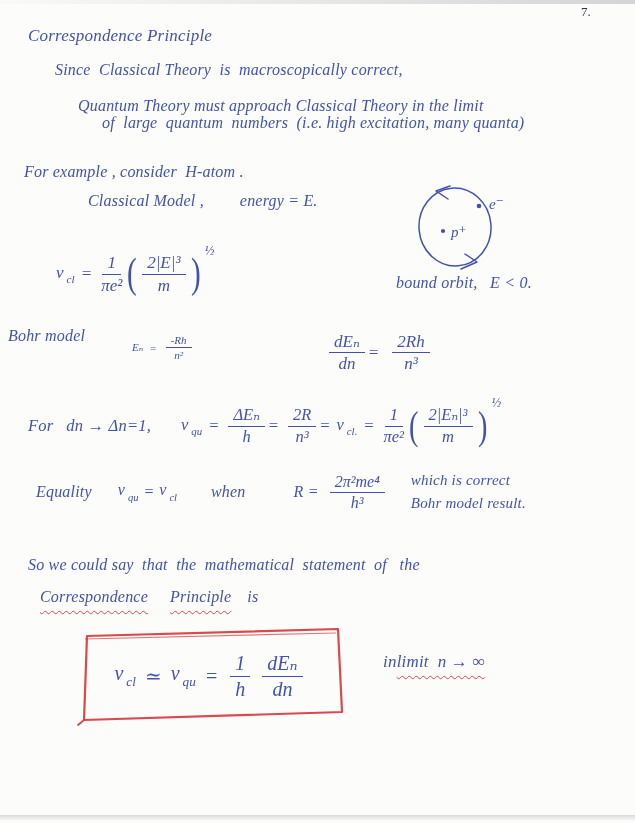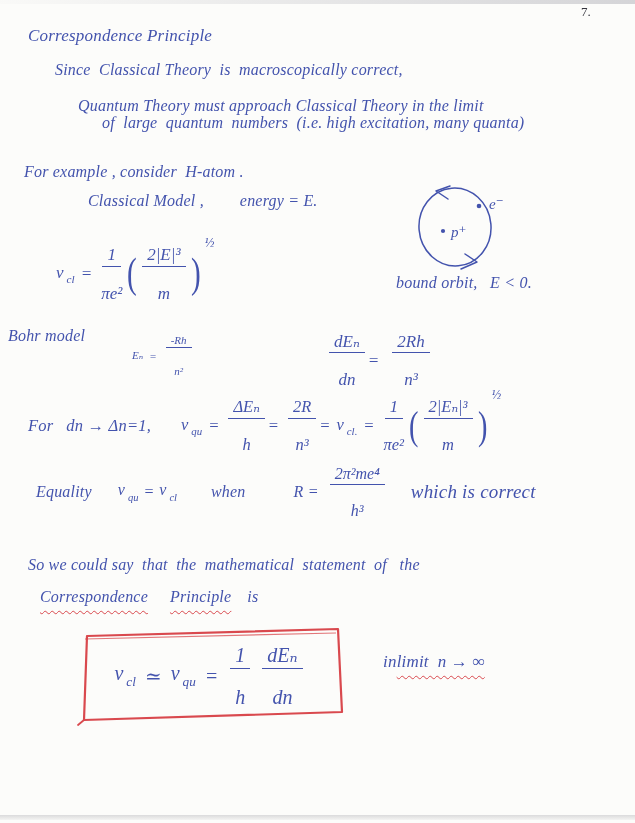--- a/index.html
+++ b/index.html
@@ -29,21 +29,21 @@
   
   .frac {
     display: inline-flex;
     flex-direction: column;
     align-items: center;
     vertical-align: middle;
     line-height: 1.12;
     margin: 0 3px;
   }
   .frac .num { padding: 0 5px 1px; border-bottom: 1.5px solid currentColor; }
-  .frac .den { padding-top: 17px; }
+  .frac .den { padding-top: 1px; }
 
   .sb { font-size: 0.66em; vertical-align: -0.5em; margin-left: 3px; }
   .sym { white-space: nowrap; }
 
   
   .pgroup { display: inline-flex; align-items: center; position: relative; margin-right: 16px; }
   .paren {
     font-style: normal;
     font-weight: 300;
     font-size: 2.45em;
@@ -62,21 +62,21 @@
     text-underline-offset: 8px;
   }
 
   .page-num {
     font-style: normal;
     font-family: "Liberation Serif", serif;
     color: #33333c;
     font-size: 13px;
   }
 
-  .notes { display: flex; flex-direction: column; font-size: 19px; line-height: 1.55; }
+  .notes { display: flex; flex-direction: column; font-size: 15px; line-height: 1.55; }
 
   .boxed-wrap { position: absolute; left: 74px; top: 624px; width: 278px; height: 104px; }
   .boxed-svg { position: absolute; left: 0; top: 0; }
   .boxed-formula {
     position: absolute; left: 0; top: 6px; width: 100%; height: 92px;
     display: flex; align-items: center; justify-content: center;
     font-size: 20px;
   }
   .boxed-formula > * { margin-right: 9px; }
 
@@ -200,20 +200,21 @@
     <span style="margin:0 5px;">=</span>
     <span class="sym" style="margin-right:34px;"><span>ν</span><span class="sb">cl</span></span>
     <span class="hw" style="margin-right:48px;">when</span>
     <span class="hw" style="margin-right:8px;">R =</span>
     <span class="frac" style="margin-right:26px;">
       <span class="num">2π²me⁴</span>
       <span class="den">h³</span>
     </span>
     <span class="notes">
       <span class="hw">which is correct</span>
+      <span class="hw">Bohr model result.</span>
     </span>
   </div>
 
   <div class="abs hw" style="left:28px; top:556px;">So we could say  that  the  mathematical  statement  of   the</div>
   <div class="mrow" style="left:40px; top:588px;justify-content:space-between;">
     <span class="hw wavy-red" style="margin-right:22px;">Correspondence</span>
     <span class="hw wavy-red" style="margin-right:16px;">Principle</span>
     <span class="hw">is</span>
   </div>
 

